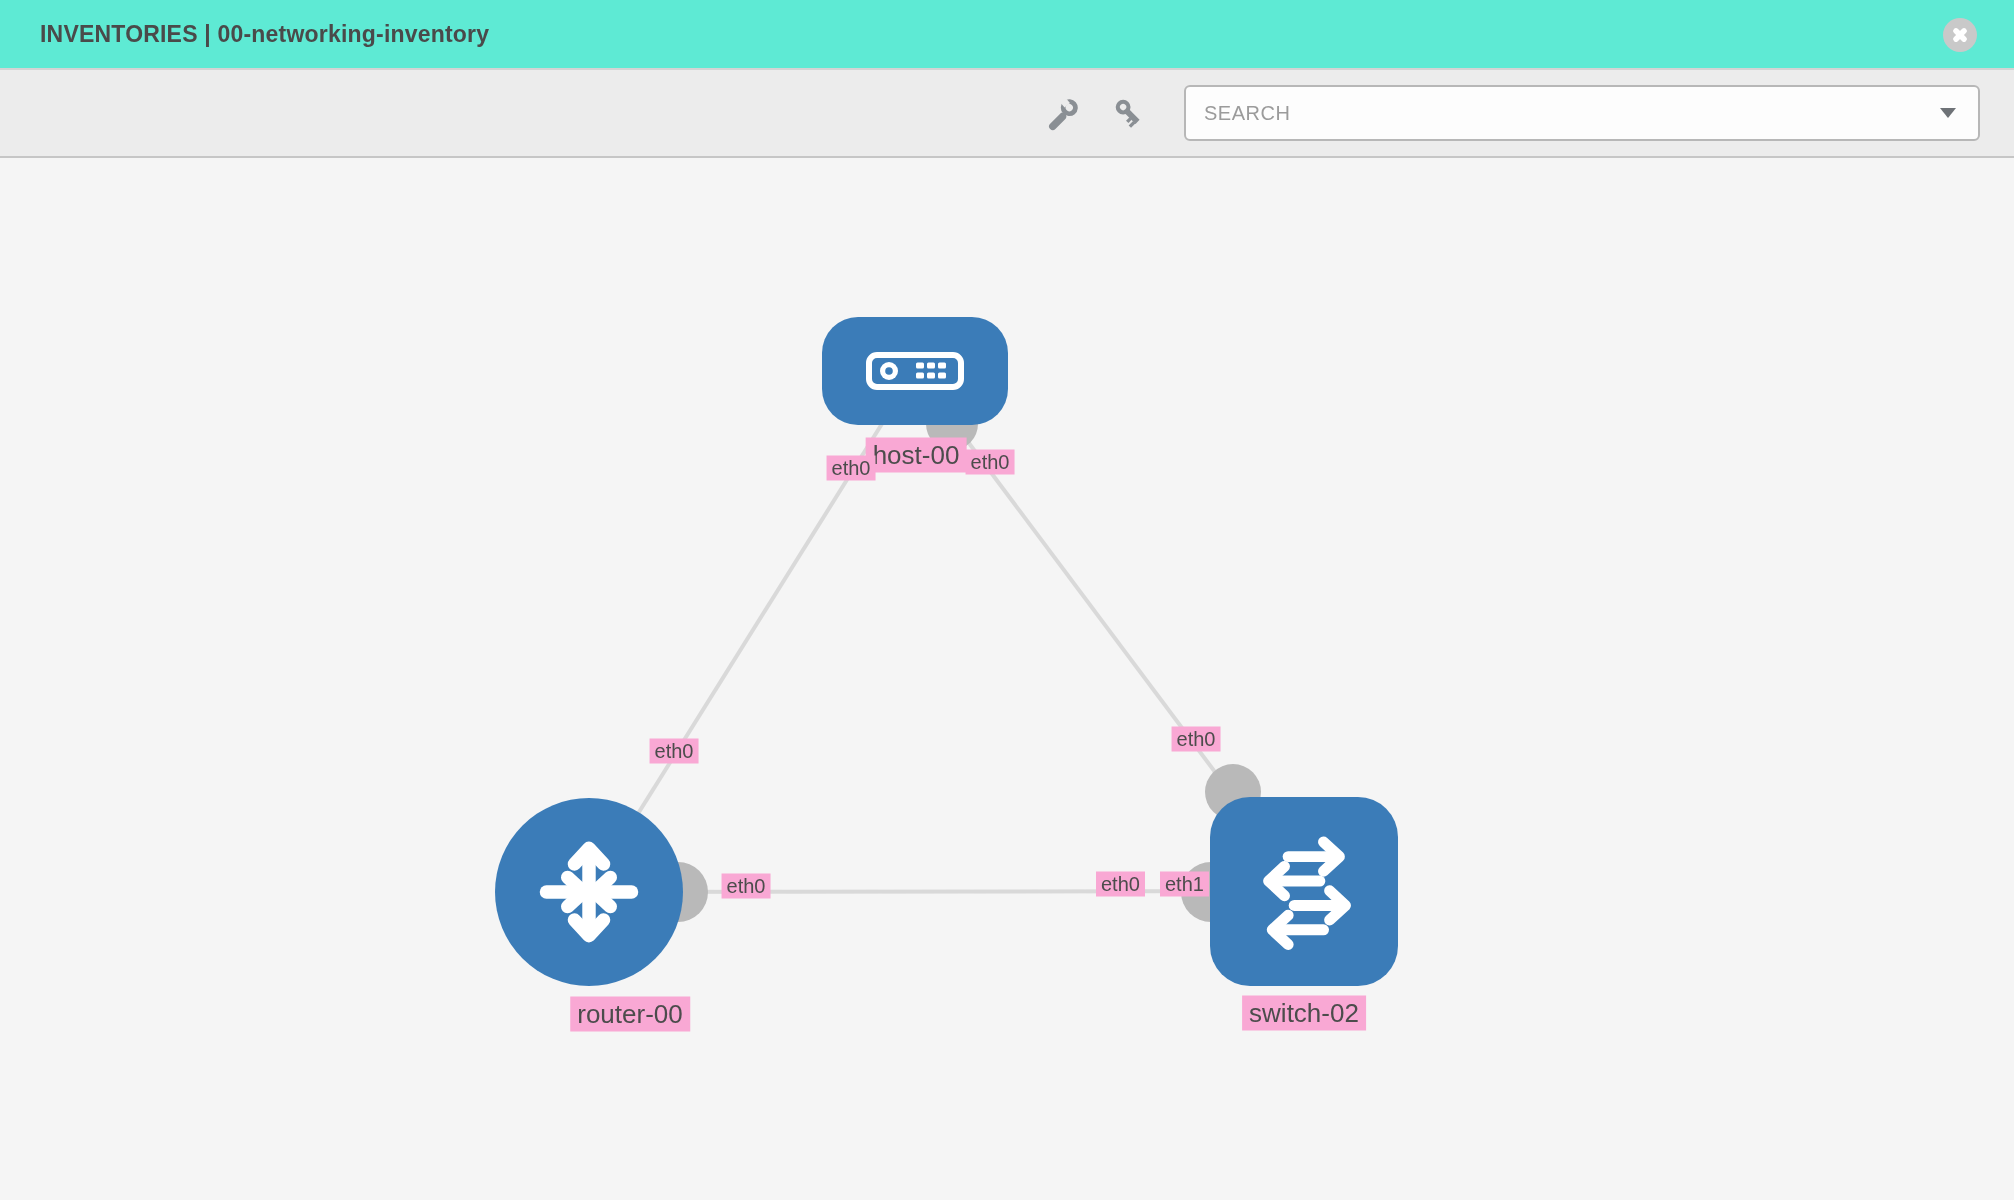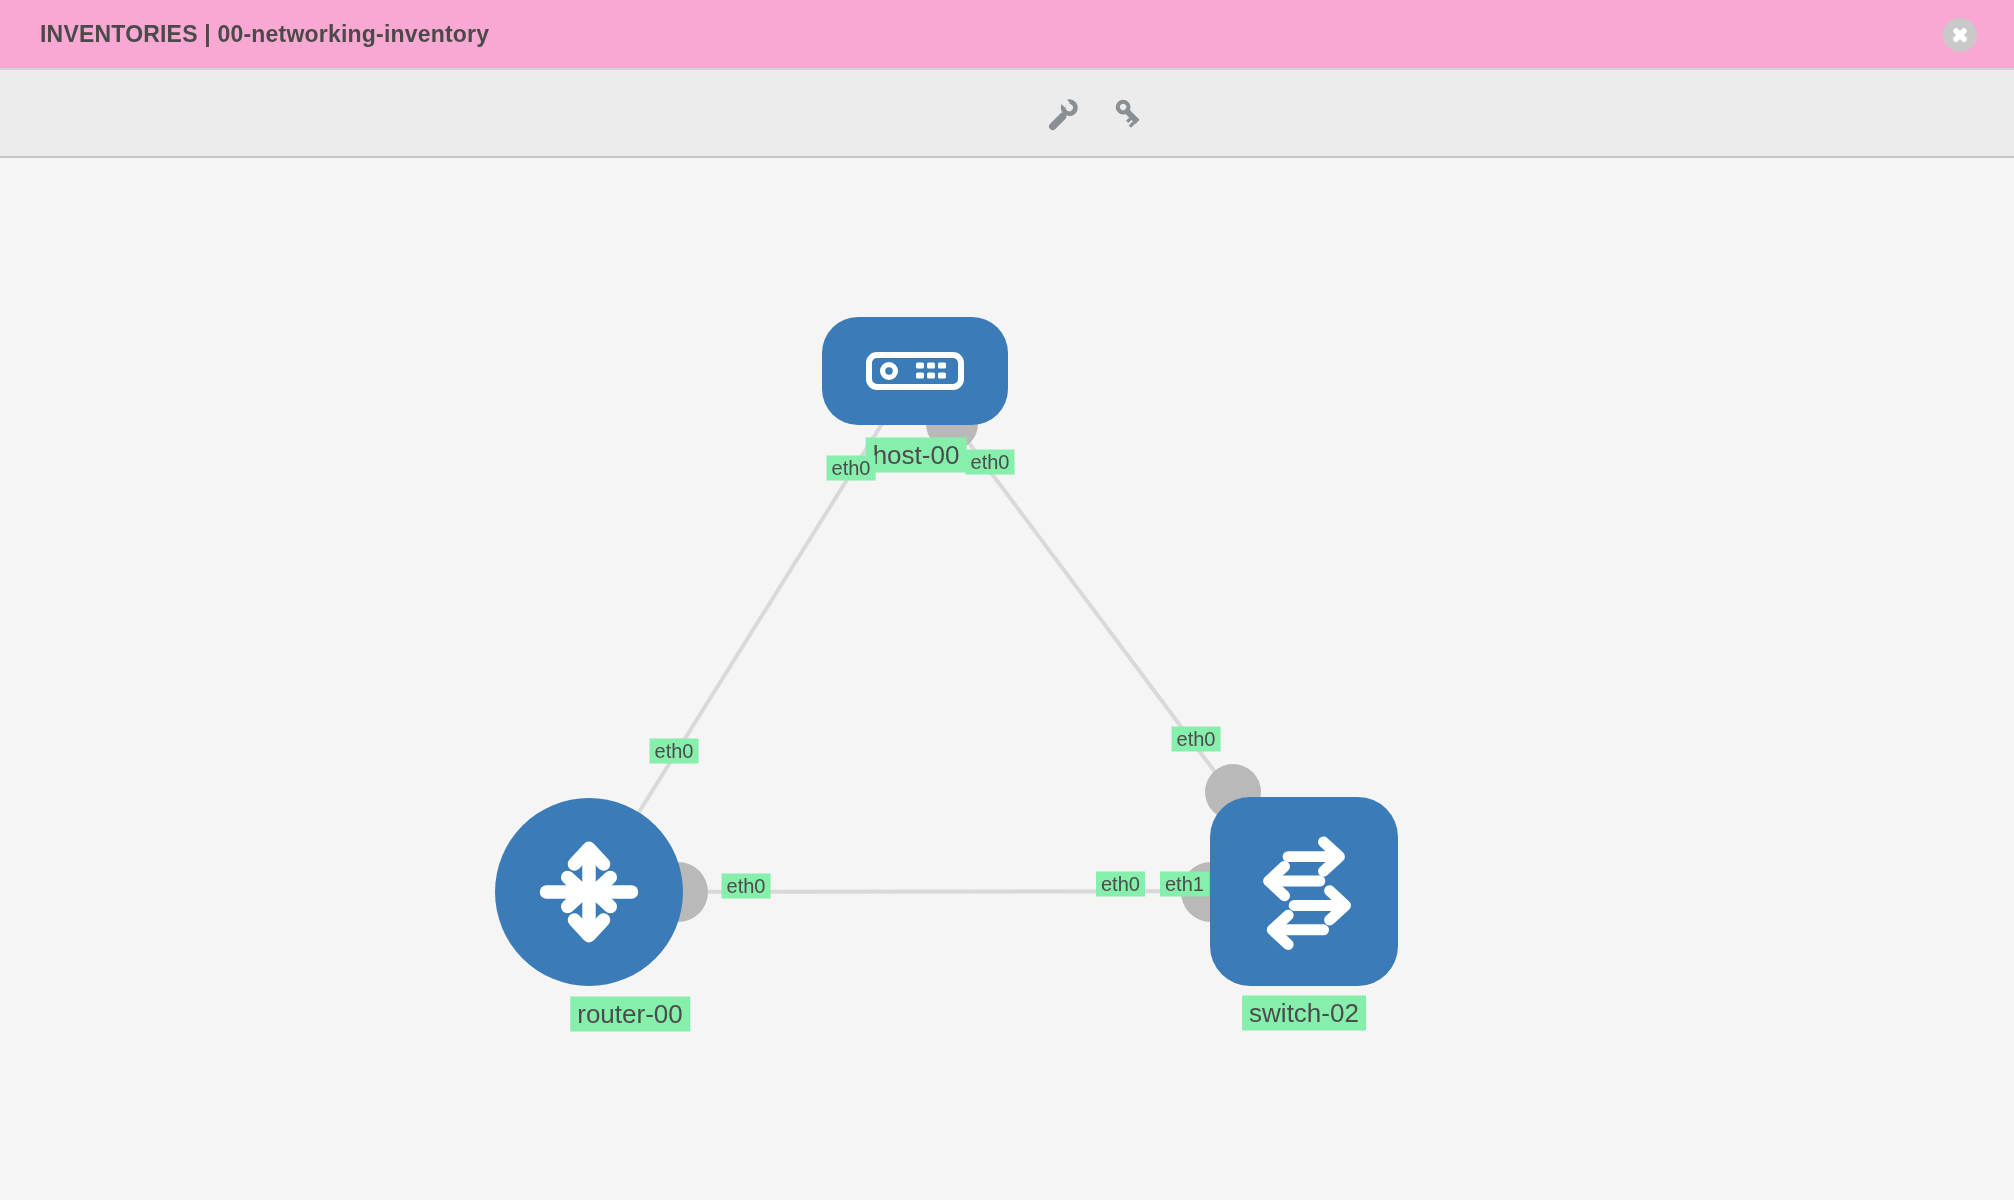--- a/index.html
+++ b/index.html
@@ -1,19 +1,19 @@
 <!DOCTYPE html>
 <html><head>
 <meta charset="utf-8">
 <style>
   * { margin:0; padding:0; box-sizing:border-box; }
   html,body { width:2014px; height:1200px; font-family:"Liberation Sans", sans-serif; background:#fff; overflow:hidden; }
 
   
-  .header { position:relative; width:2014px; height:70px; background:#f9a8d4; border-bottom:2px solid #d4d4d4; }
+  .header { position:relative; width:2014px; height:70px; background:#5eead4; border-bottom:2px solid #d4d4d4; }
   .page-title { position:absolute; left:40px; top:0; line-height:68px; font-size:23px; font-weight:bold; color:#4a4a4a; letter-spacing:.2px; }
   .close-btn { position:absolute; left:1943px; top:18px; width:34px; height:34px; cursor:pointer; }
 
   
   .toolbar { position:relative; width:2014px; height:88px; background:#ececec; border-bottom:2px solid #c6c6c6; }
   .select-box { position:absolute; top:15px; height:56px; background:#fdfdfd; border:2px solid #b7b7b7; border-radius:6px; display:flex; align-items:center; cursor:pointer; }
   .select-box .sel-label { padding-left:18px; font-size:20px; color:#9b9b9b; letter-spacing:.5px; }
   .caret { position:absolute; right:22px; top:50%; margin-top:-5px; width:0; height:0; border-left:8px solid transparent; border-right:8px solid transparent; border-top:10px solid #6e7277; }
   .actions-box { left:40px; width:808px; }
   .search-box { left:1184px; width:796px; }
@@ -23,21 +23,21 @@
 
   
   .canvas { position:relative; width:2014px; height:1042px; background:#f5f5f5; overflow:hidden; }
   .links-layer { position:absolute; left:0; top:0; }
 
   .node { position:absolute; background:#3b7cb8; display:flex; align-items:center; justify-content:center; cursor:pointer; }
   .node-host   { left:822px;  top:159px; width:186px; height:108px; border-radius:36px; }
   .node-router { left:495px;  top:640px; width:188px; height:188px; border-radius:50%; }
   .node-switch { left:1210px; top:639px; width:188px; height:189px; border-radius:40px; }
 
-  .glabel { position:absolute; background:#86efac; color:#4c4c4c; white-space:nowrap; }
+  .glabel { position:absolute; background:#f9a8d4; color:#4c4c4c; white-space:nowrap; }
   .node-label { font-size:26px; padding:2px 7px; transform:translate(-50%,-50%); }
   .if-label { font-size:20px; padding:1px 5px; transform:translate(-50%,-50%); }
   .if-label-anch { font-size:20px; padding:1px 5px; transform:translateY(-50%); } 
 
   
   .zoom-panel { position:absolute; left:1622px; top:924px; width:392px; height:118px; background:#fff; border-left:2px solid #a9a9a9; border-top:2px solid #a9a9a9; }
   .zoom-level { position:absolute; left:66px; top:8px; width:270px; text-align:center; font-size:20px; color:#1e1e1e; }
   .zoom-row { position:absolute; left:0; top:44px; width:392px; height:36px; display:flex; align-items:center; }
   .zoom-minus { margin-left:28px; width:23px; height:7px; border-radius:3.5px; background:#8d9297; cursor:pointer; }
   .zoom-track { position:relative; margin-left:16px; width:270px; height:26px; border:2px solid #b9b9b9; border-radius:13px; background:#fff; cursor:pointer; }
@@ -78,20 +78,24 @@
       <g transform="rotate(45 10.5 10.5)">
         <circle cx="10.5" cy="10.5" r="7" fill="#8a8f94"></circle>
         <circle cx="10.5" cy="10.5" r="3" fill="#ececec"></circle>
         <rect x="15" y="8" width="15" height="5.4" fill="#8a8f94"></rect>
         <rect x="21.5" y="13" width="3.2" height="4.6" fill="#8a8f94"></rect>
         <rect x="26.4" y="13" width="3.2" height="6" fill="#8a8f94"></rect>
       </g>
     </svg>
   </div>
 
+  <div class="select-box search-box">
+    <span class="sel-label">SEARCH</span>
+    <span class="caret"></span>
+  </div>
 </div>
 
 <div class="canvas">
 
   <svg class="links-layer" width="2014" height="1042" viewBox="0 0 2014 1042">
 
     <line x1="915" y1="213" x2="589" y2="734" stroke="#d9d9d9" stroke-width="4"></line>
     <line x1="915" y1="213" x2="1304" y2="733" stroke="#d9d9d9" stroke-width="4"></line>
     <line x1="589" y1="734" x2="1304" y2="733" stroke="#d9d9d9" stroke-width="4"></line>
 

